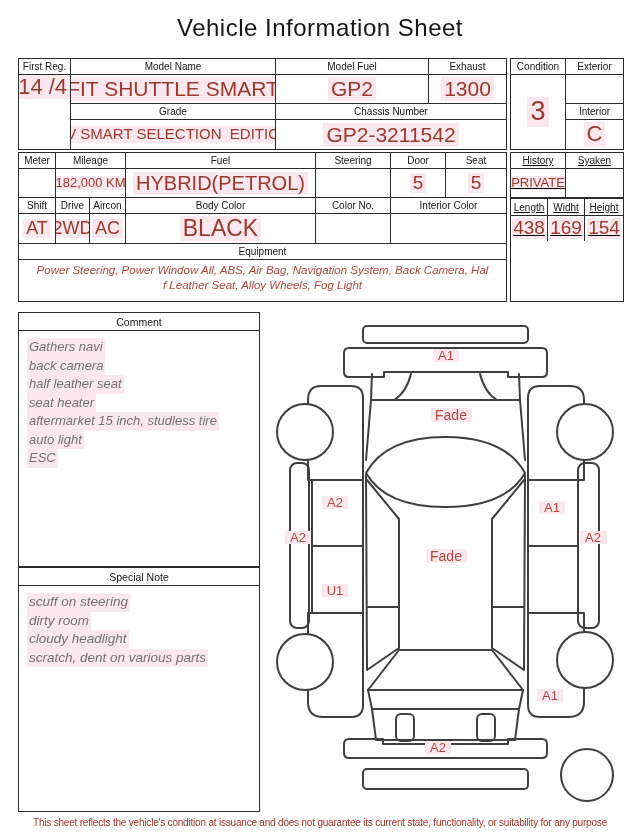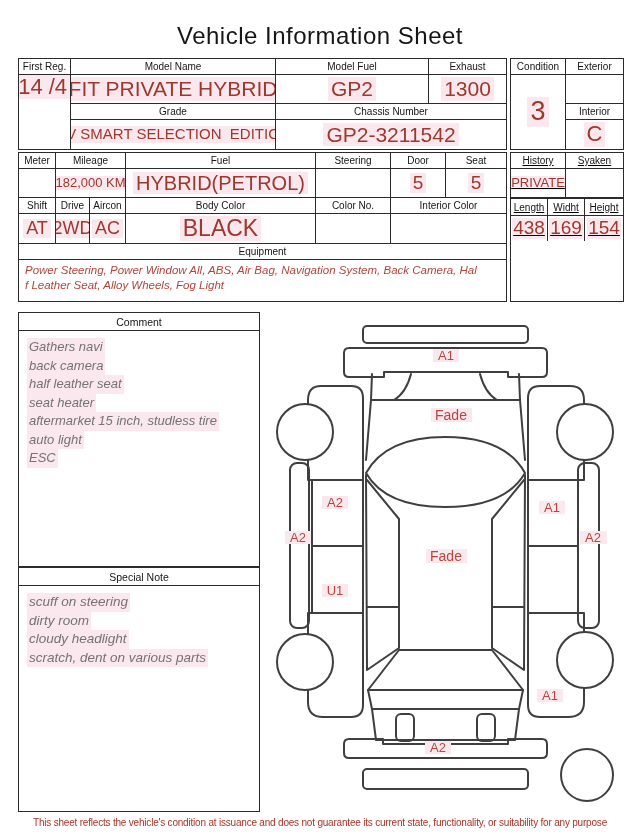--- a/index.html
+++ b/index.html
@@ -1,20 +1,20 @@
 <!DOCTYPE html>
 <html><head>
 <meta charset="utf-8">
 <style>
   html,body{margin:0;padding:0;background:#fff;}
   #canvas{position:relative;width:640px;height:835px;background:#fff;
           font-family:"Liberation Sans",sans-serif;overflow:hidden;}
   .abs{position:absolute;}
   .title{position:absolute;left:0;top:14px;width:640px;text-align:center;
-         font-size:24px;color:#161616;letter-spacing:.5px;margin-top:8px;}
+         font-size:24px;color:#161616;letter-spacing:.5px;}
   .tbl{position:absolute;border:1.6px solid #2b2b2b;box-sizing:content-box;display:grid;}
   .hdr{font-size:10px;color:#151515;display:flex;align-items:center;justify-content:center;
        white-space:pre;overflow:hidden;}
   .cell{display:flex;align-items:center;justify-content:center;overflow:hidden;}
   .bR{border-right:1.6px solid #2b2b2b;}
   .bB{border-bottom:1.6px solid #2b2b2b;}
   .v{color:#9d382c;background:#fbe7ee;padding:0 3px;white-space:pre;line-height:1.1;}
   .red{color:#a8392e;}
   .lines{padding:7px 8px;font-size:13px;line-height:18.5px;color:#737373;font-style:italic;}
   .lines span{background:#fbe7ee;display:inline-block;padding:0 2px;}
@@ -33,21 +33,21 @@
 
   <div class="tbl" style="left:18px;top:58px;width:487px;height:90px;
        grid-template-columns:52px 205px 153px 77px;grid-template-rows:16px 29px 16px 29px;">
     <div class="hdr bR bB" style="grid-area:1/1/2/2">First Reg.</div>
     <div class="cell bR" style="grid-area:2/1/5/2;align-items:flex-start;justify-content:flex-end;padding-left:1px;">
       <span class="v" style="font-size:22px">2014</span>
       <span class="v" style="font-size:22px">/4</span>
     </div>
     <div class="hdr bR bB" style="grid-area:1/2/2/3">Model Name</div>
     <div class="cell bR bB" style="grid-area:2/2/3/3">
-        <span class="v" style="font-size:21px">FIT PRIVATE HYBRID</span>
+        <span class="v" style="font-size:21px">FIT SHUTTLE SMART</span>
       </div>
     <div class="hdr bR bB" style="grid-area:3/2/4/3">Grade</div>
     <div class="cell bR" style="grid-area:4/2/5/3">
         <span class="v" style="font-size:15px">HV SMART SELECTION  EDITION</span>
       </div>
     <div class="hdr bR bB" style="grid-area:1/3/2/4">Model Fuel</div>
     <div class="cell bR bB" style="grid-area:2/3/3/4">
         <span class="v" style="font-size:21px">GP2</span>
       </div>
     <div class="hdr bB" style="grid-area:1/4/2/5">Exhaust</div>
@@ -69,21 +69,21 @@
     <div class="hdr bB" style="grid-area:1/2/2/3">Exterior</div>
     <div class="cell bB" style="grid-area:2/2/3/3">
         <span class="red" style="font-size:18px"></span>
       </div>
     <div class="hdr bB" style="grid-area:3/2/4/3">Interior</div>
     <div class="cell" style="grid-area:4/2/5/3">
         <span class="v" style="font-size:22px">C</span>
       </div>
   </div>
 
-  <div class="tbl" style="left:18px;top:152px;width:487px;height:148px;grid-template-rows:45px 46px 16px 41px;grid-template-columns:487px;">
+  <div class="tbl" style="left:18px;top:152px;width:487px;height:148px;grid-template-rows:45px 46px 16px 41px;grid-template-columns:487px;text-align:center;">
     <div style="display:grid;grid-template-columns:37px 70px 190px 75px 55px 60px;grid-template-rows:16px 29px;">
       <div class="hdr bR bB">Meter</div>
       <div class="hdr bR bB">Mileage</div>
       <div class="hdr bR bB">Fuel</div>
       <div class="hdr bR bB">Steering</div>
       <div class="hdr bR bB">Door</div>
       <div class="hdr bB">Seat</div>
       <div class="cell bR bB">
           <span class="red" style="font-size:13px"></span>
         </div>

